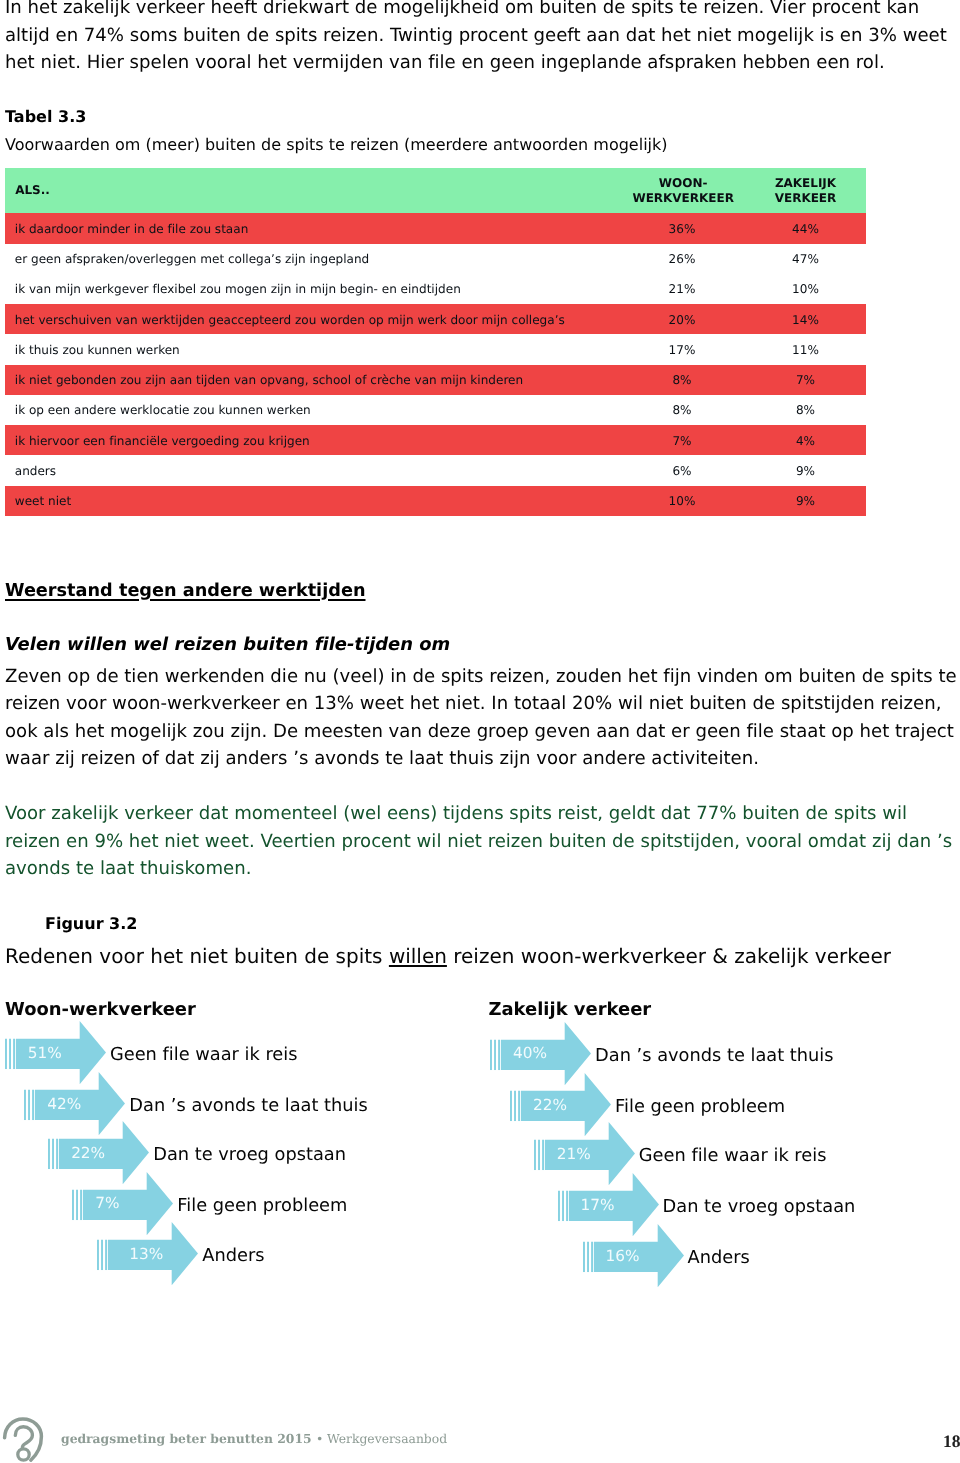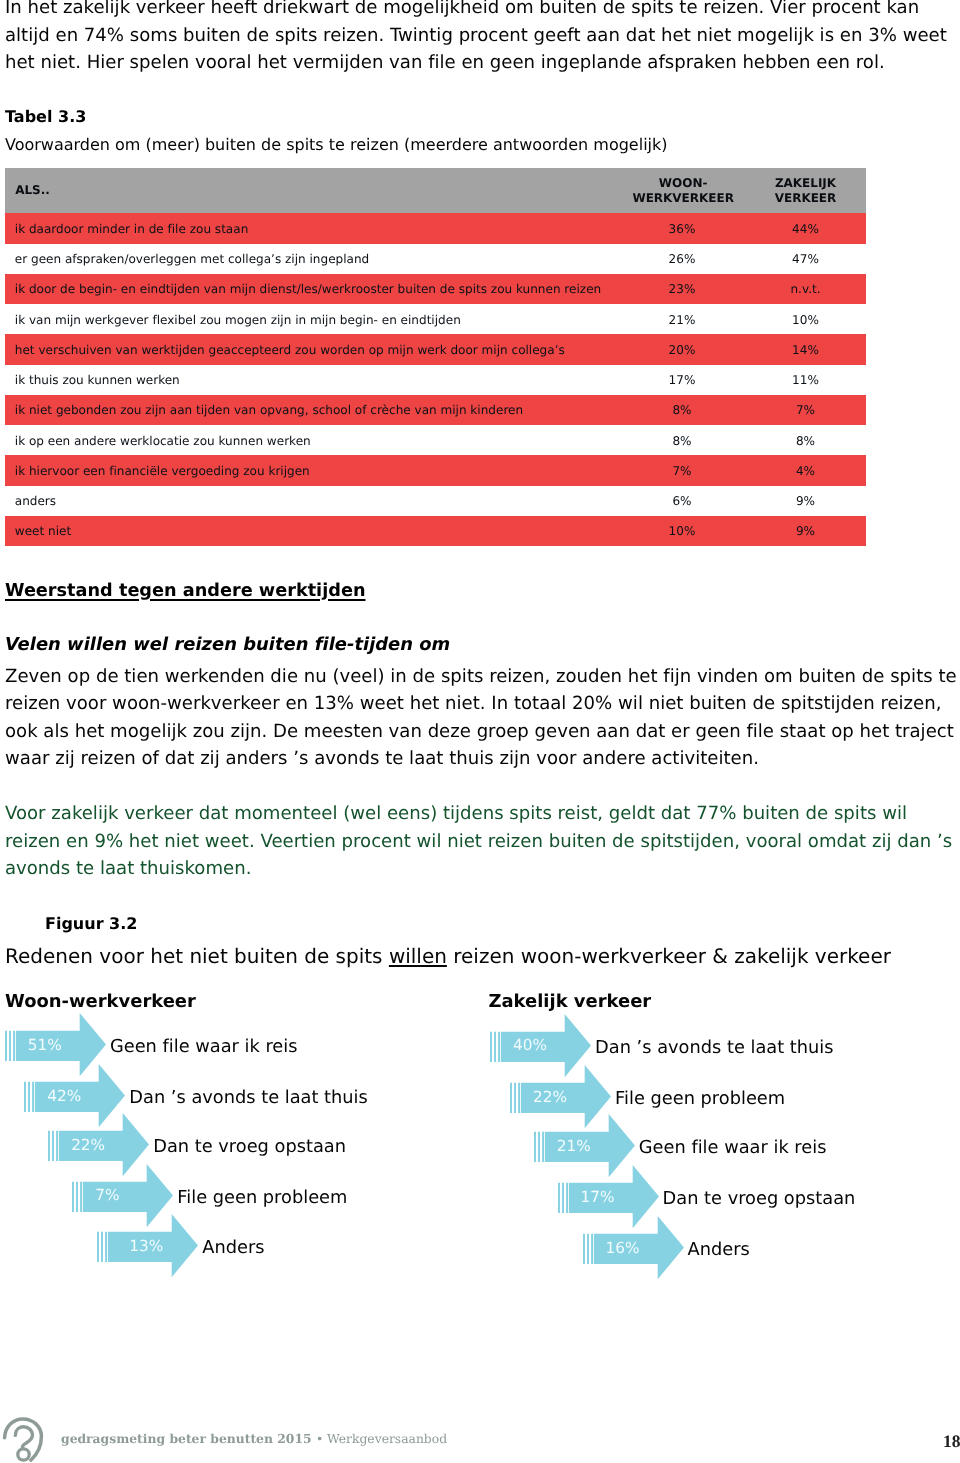--- a/index.html
+++ b/index.html
@@ -14,21 +14,21 @@
   #intro-para{left:5px;top:-6px;width:952px;font-size:18.1px;line-height:27.5px;
               text-align:left;color:#060606;}
 
   
   #tabel-label{left:5px;top:107.4px;font-size:16px;font-weight:bold;color:#000;}
   #tabel-title{left:5px;top:134.5px;font-size:16px;color:#060606;}
 
   
   #tbl{left:5px;top:168.3px;width:861px;}
   .trow{position:relative;height:30.25px;}
-  .thead{height:45.1px;background:#a3a3a3;}
+  .thead{height:45.1px;background:#86efac;}
   .thead .c0{position:absolute;left:10.2px;top:15.1px;font-size:12px;font-weight:bold;
              letter-spacing:0px;color:#0a0e12;}
   .thead .c1,.thead .c2{position:absolute;top:8.2px;font-size:12px;font-weight:bold;
              letter-spacing:-0.02px;color:#0a0e12;text-align:center;line-height:14.3px;}
   .thead .c1{left:608.5px;width:139.3px;}
   .thead .c2{left:750.5px;width:100px;}
   .tbody .trow .c0{position:absolute;left:9.8px;top:8.4px;font-size:12.05px;color:#0b1117;}
   .tbody .trow .c1{position:absolute;left:607px;width:140px;top:8.4px;font-size:12.05px;
              color:#0b1117;text-align:center;}
   .tbody .trow .c2{position:absolute;left:750.5px;width:100px;top:8.4px;font-size:12.05px;
@@ -82,25 +82,20 @@
         <div class="trow odd">
           <div class="c0">ik daardoor minder in de file zou staan</div>
           <div class="c1">36%</div>
           <div class="c2">44%</div>
         </div>
         <div class="trow even">
           <div class="c0">er geen afspraken/overleggen met collega’s zijn ingepland</div>
           <div class="c1">26%</div>
           <div class="c2">47%</div>
         </div>
-        <div class="trow odd">
-          <div class="c0">ik door de begin- en eindtijden van mijn dienst/les/werkrooster buiten de spits zou kunnen reizen</div>
-          <div class="c1">23%</div>
-          <div class="c2">n.v.t.</div>
-        </div>
         <div class="trow even">
           <div class="c0">ik van mijn werkgever flexibel zou mogen zijn in mijn begin- en eindtijden</div>
           <div class="c1">21%</div>
           <div class="c2">10%</div>
         </div>
         <div class="trow odd">
           <div class="c0">het verschuiven van werktijden geaccepteerd zou worden op mijn werk door mijn collega’s</div>
           <div class="c1">20%</div>
           <div class="c2">14%</div>
         </div>
@@ -140,21 +135,21 @@
   <div class="abs" id="sec-head">Weerstand tegen andere werktijden</div>
   <div class="abs" id="sub-head">Velen willen wel reizen buiten file-tijden om</div>
   <div class="abs" id="para1">Zeven op de tien werkenden die nu (veel) in de spits reizen, zouden het fijn vinden om buiten de spits te reizen voor woon-werkverkeer en 13% weet het niet. In totaal 20% wil niet buiten de spitstijden reizen, ook als het mogelijk zou zijn. De meesten van deze groep geven aan dat er geen file staat op het traject waar zij reizen of dat zij anders ’s avonds te laat thuis zijn voor andere activiteiten.</div>
   <div class="abs" id="para2">Voor zakelijk verkeer dat momenteel (wel eens) tijdens spits reist, geldt dat 77% buiten de spits wil reizen en 9% het niet weet. Veertien procent wil niet reizen buiten de spitstijden, vooral omdat zij dan ’s avonds te laat thuiskomen.</div>
 
   <div class="abs" id="fig-label">Figuur 3.2</div>
   <div class="abs" id="fig-title">
     <span>Redenen voor het niet buiten de spits </span><u>willen</u><span> reizen woon-werkverkeer &amp; zakelijk verkeer</span>
   </div>
 
-  <div class="abs" id="charts" style="left:0;top:8px;width:960px;height:1221px;">
+  <div class="abs" id="charts" style="left:0;top:16px;width:960px;height:1221px;">
       <div class="chart-title" style="left: 5px; top: 982.5px;">Woon-werkverkeer</div>
       <svg class="arrow-svg" width="101" height="63.2" viewBox="0 0 101 63.2" style="left:4.85px;top:1004.8px">
         <rect x="0" y="17.750000000000004" width="1.95" height="30.3" fill="#86d2e2"></rect>
         <rect x="4.05" y="17.750000000000004" width="1.95" height="30.3" fill="#86d2e2"></rect>
         <rect x="8.1" y="17.750000000000004" width="1.95" height="30.3" fill="#86d2e2"></rect>
         <path fill="#86d2e2" d="M10.9 17.750000000000004 H74.7 V0 L101 31.6 L74.7 63.2 V48.050000000000004 H10.9 Z"></path>
       </svg>
       <div class="arrow-pct" style="left: 27.85px; top: 1027.6px;">51%</div>
       <div class="arrow-label" style="left: 109.95px; top: 1027.8px;">Geen file waar ik reis</div>
       <svg class="arrow-svg" width="101" height="63.2" viewBox="0 0 101 63.2" style="left:24.25px;top:1056px">

